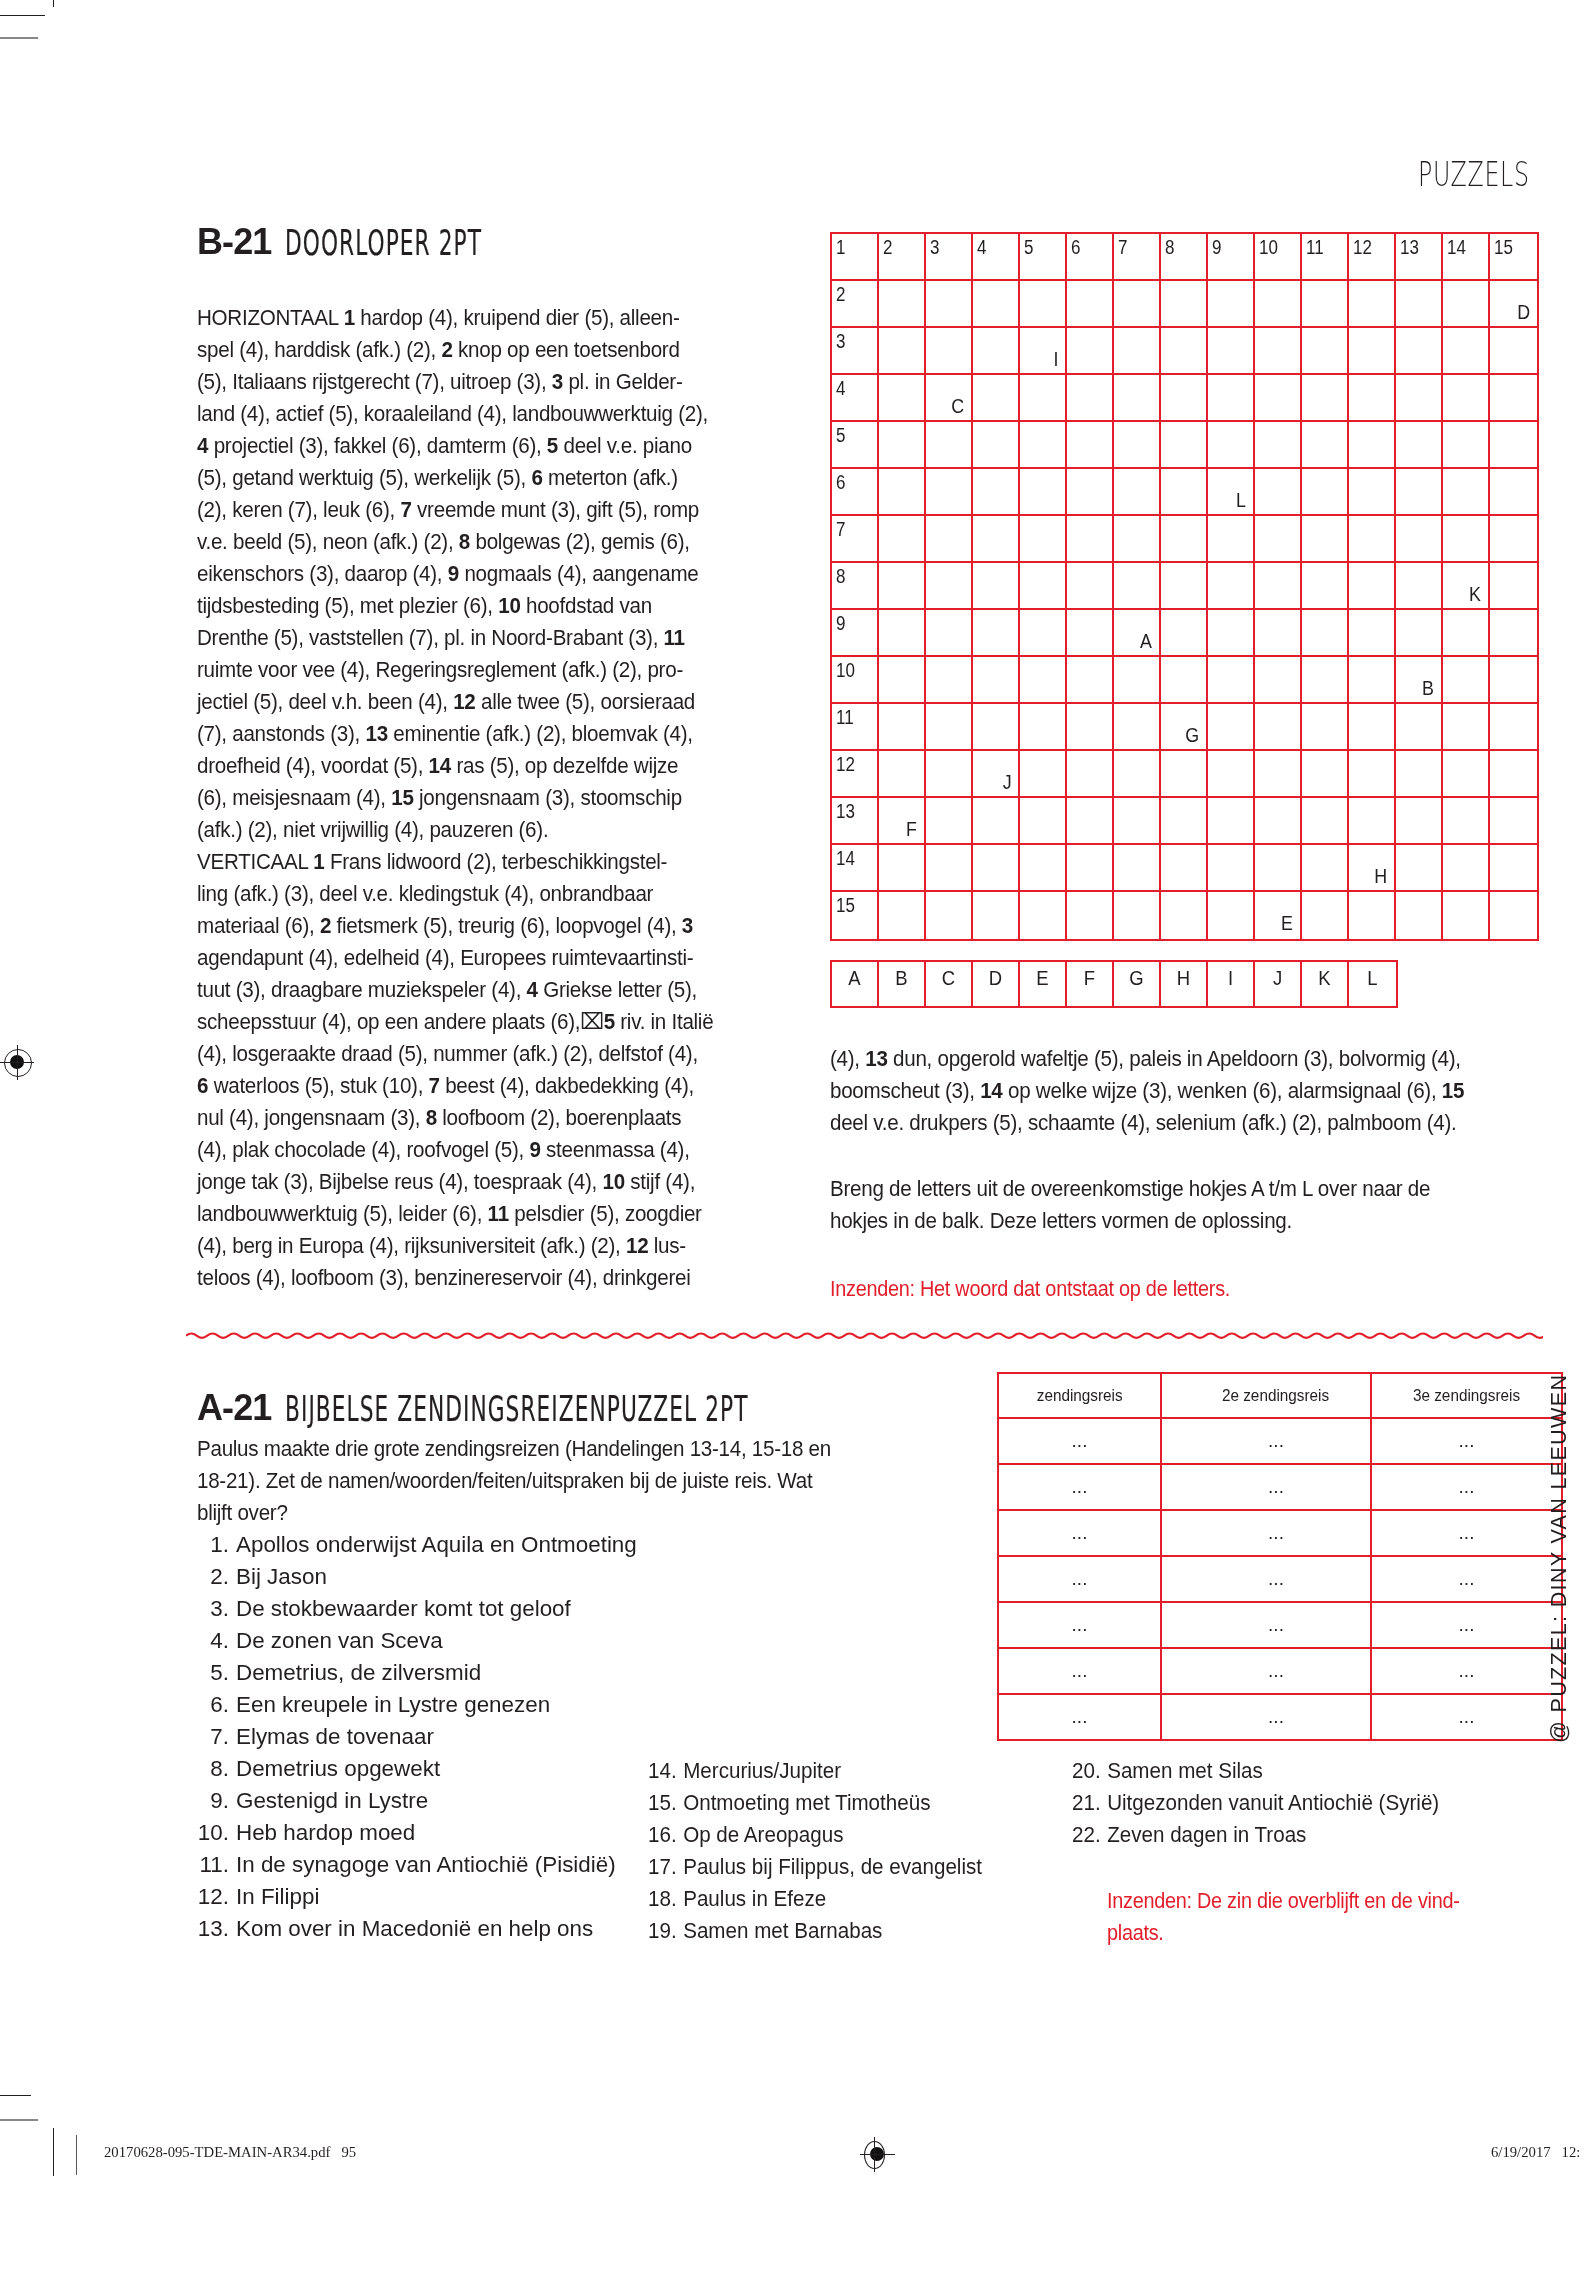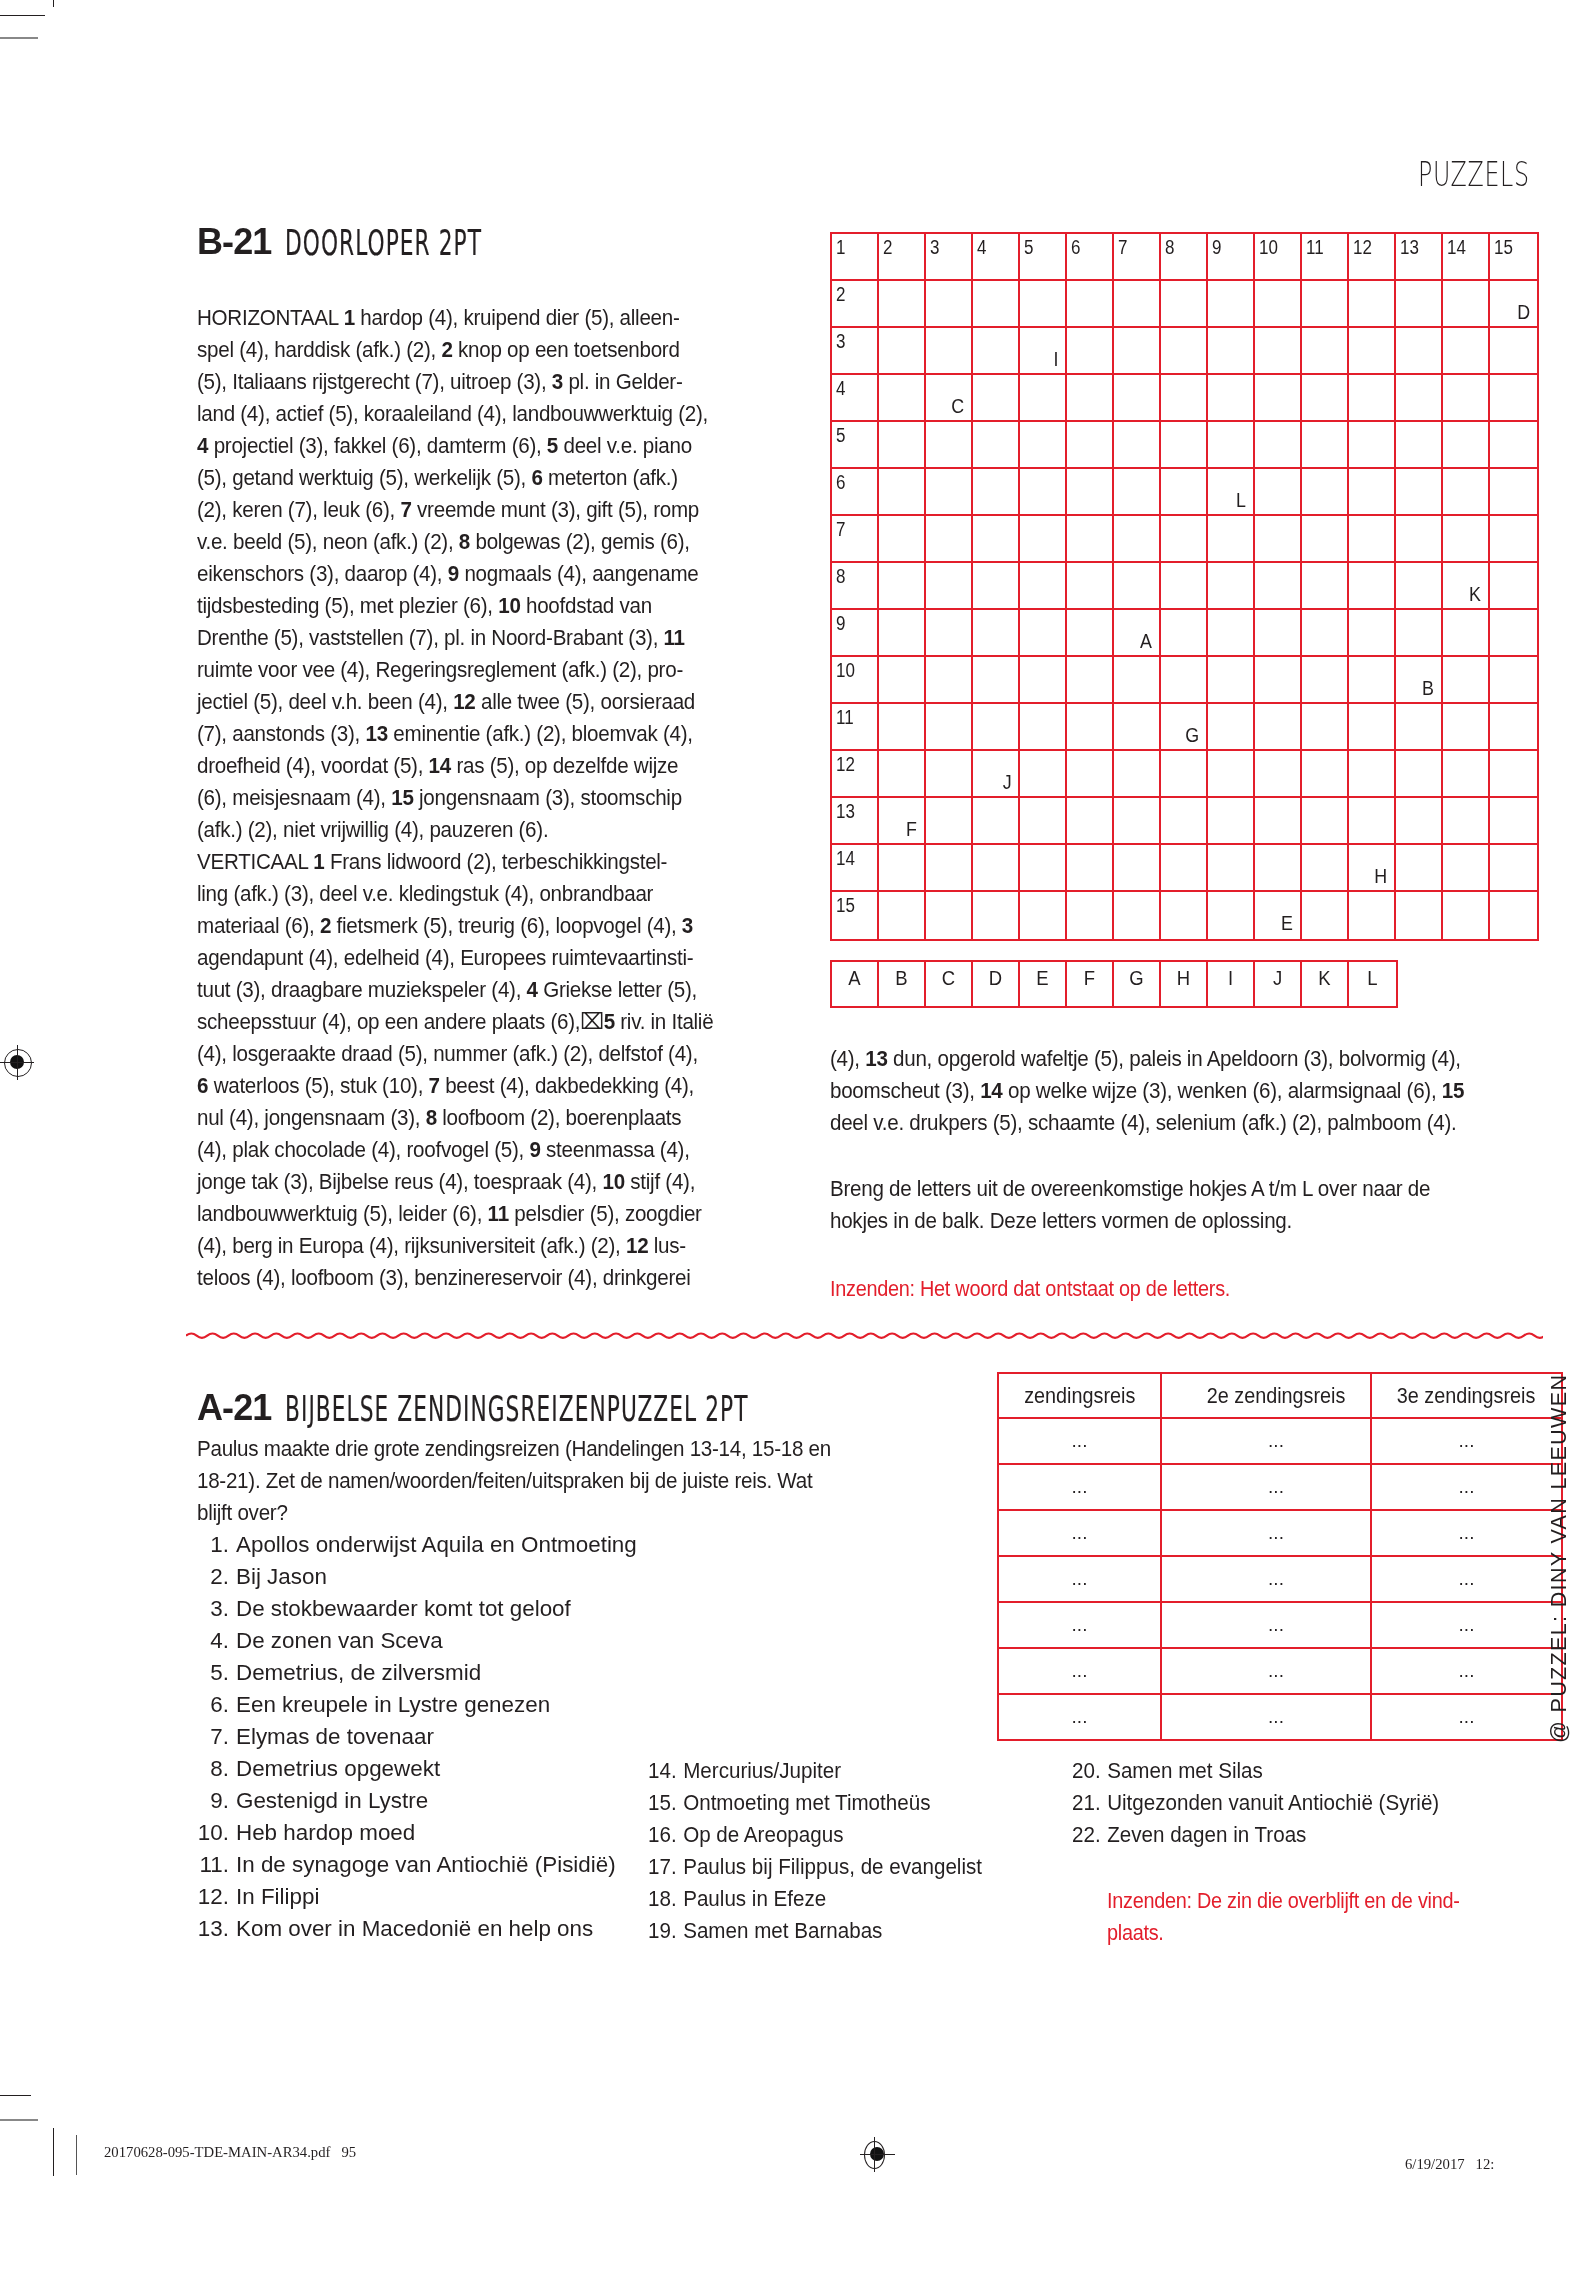--- a/index.html
+++ b/index.html
@@ -32,21 +32,21 @@
   .answerbar .acell { width: 47px; border-right: 2.2px solid #e31e2b; box-sizing: border-box; position: relative; }
   .answerbar .acell:last-child { border-right: none; }
   .answerbar .acell span { position: absolute; top: 3.5px; left: 0; right: 0; text-align: center; font-size: 21px; transform: scaleX(0.88); }
 
   
   .wave { position: absolute; left: 186px; top: 1327px; }
 
   
   .rtable { position: absolute; left: 997px; top: 1372px; border-collapse: collapse; }
   .rtable td, .rtable th { border: 2.6px solid #e31e2b; padding: 0; text-align: center; font-weight: normal; }
-  .rtable th { height: 43px; font-size: 22px; }
+  .rtable th { height: 43px; font-size: 17px; }
   .rtable td { height: 44px; font-size: 19px; }
   .rtable .c1 { width: 161px; }
   .rtable .c2 { width: 188px; padding-left: 20px; }
   .rtable .c3 { width: 189px; }
   .rtable th span { display: inline-block; transform: scaleX(0.9); }
 
   .credit { position: absolute; left: 1546px; top: 1743px; transform: rotate(-90deg); transform-origin: left top;
             font-size: 21.6px; letter-spacing: 1.3px; white-space: nowrap; color: #231f20; }
 
   .list { position: absolute; font-size: 22.4px; line-height: 32px; }
@@ -639,14 +639,14 @@
         <td class="c1">...</td>
         <td class="c2">...</td>
         <td class="c3">...</td>
       </tr>
     </tbody>
 </table>
 
 <div class="credit">@ PUZZEL: DINY VAN LEEUWEN</div>
 
 <div class="footer" style="left:104px;top:2144px;white-space:pre;">20170628-095-TDE-MAIN-AR34.pdf   95</div>
-<div class="footer" style="left:1405px;top:2144px;white-space:pre;margin-top:12px;">6/19/2017   12:</div>
+<div class="footer" style="left:1491px;top:2144px;white-space:pre;">6/19/2017   12:</div>
 
 
 </body></html>

